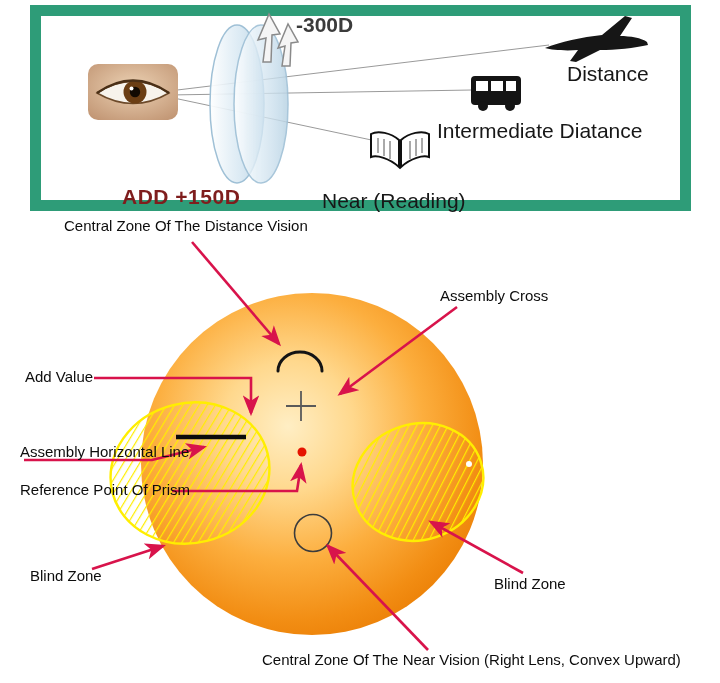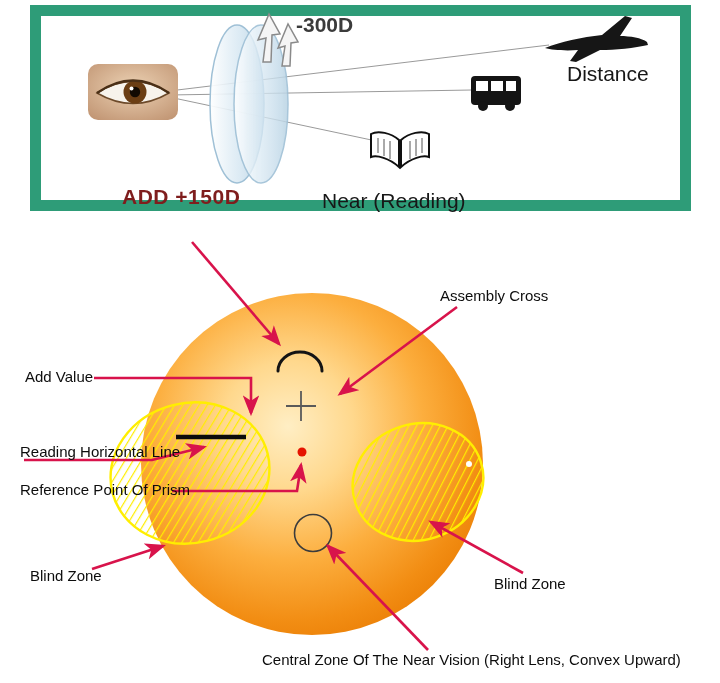--- a/index.html
+++ b/index.html
@@ -123,23 +123,25 @@
         <polyline points="172,491 297,491 301,465" marker-end="url(#ah)"></polyline>
         <path d="M92,569 L163,546" marker-end="url(#ah)"></path>
         <path d="M523,573 L431,522" marker-end="url(#ah)"></path>
         <path d="M428,650 L328,546" marker-end="url(#ah)"></path>
       </g>
     </g>
   </svg>
 
   <div class="lbl tp" style="left:296px; top:13px; font-weight:700; color:#3b3b3b;">-300D</div>
   <div class="lbl tp" style="left:567px; top:62px;">Distance</div>
+  <div class="lbl tp" style="left:437px; top:119px;">Intermediate Diatance</div>
   <div class="lbl tp" style="left:322px; top:177px;margin-top:12px;">Near (Reading)</div>
   <div class="lbl tp" style="left:122px; top:185px; font-weight:700; color:#7f1d1d; letter-spacing:0.5px;">ADD +150D</div>
 
+  <div class="lbl" style="left:64px; top:218px;">Central Zone Of The Distance Vision</div>
   <div class="lbl" style="left:440px; top:288px;">Assembly Cross</div>
   <div class="lbl" style="left:25px; top:369px;">Add Value</div>
-  <div class="lbl" style="left:20px; top:444px;">Reading Horizontal Line</div>
+  <div class="lbl" style="left:20px; top:444px;">Assembly Horizontal Line</div>
   <div class="lbl" style="left:20px; top:482px;">Reference Point Of Prism</div>
   <div class="lbl" style="left:30px; top:568px;">Blind Zone</div>
   <div class="lbl" style="left:494px; top:576px;">Blind Zone</div>
   <div class="lbl" style="left:262px; top:652px;text-align:center;">Central Zone Of The Near Vision (Right Lens, Convex Upward)</div>
 </div>
 
 </body></html>

